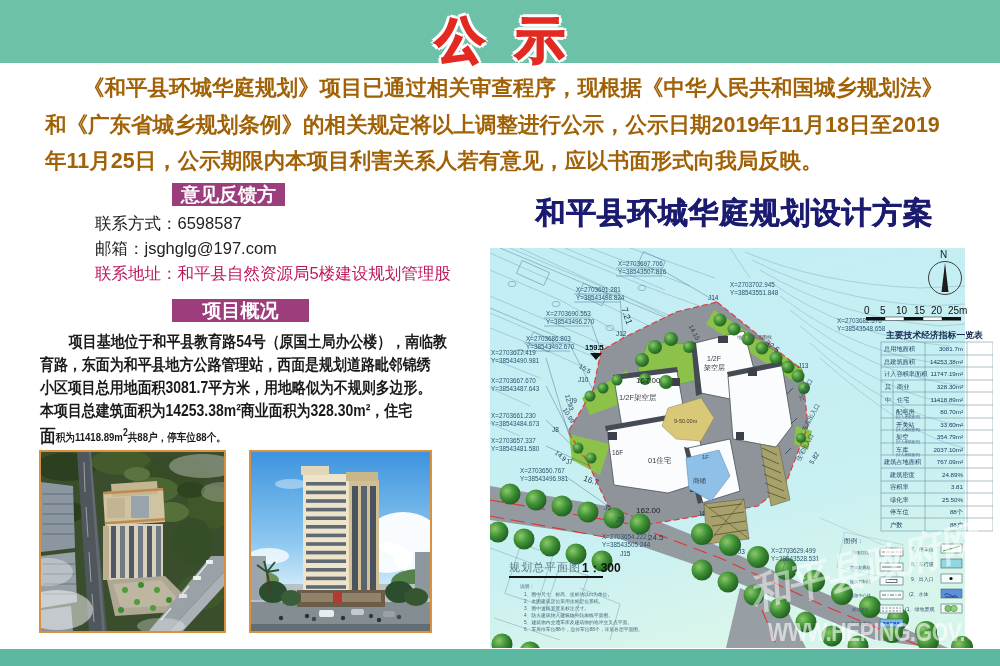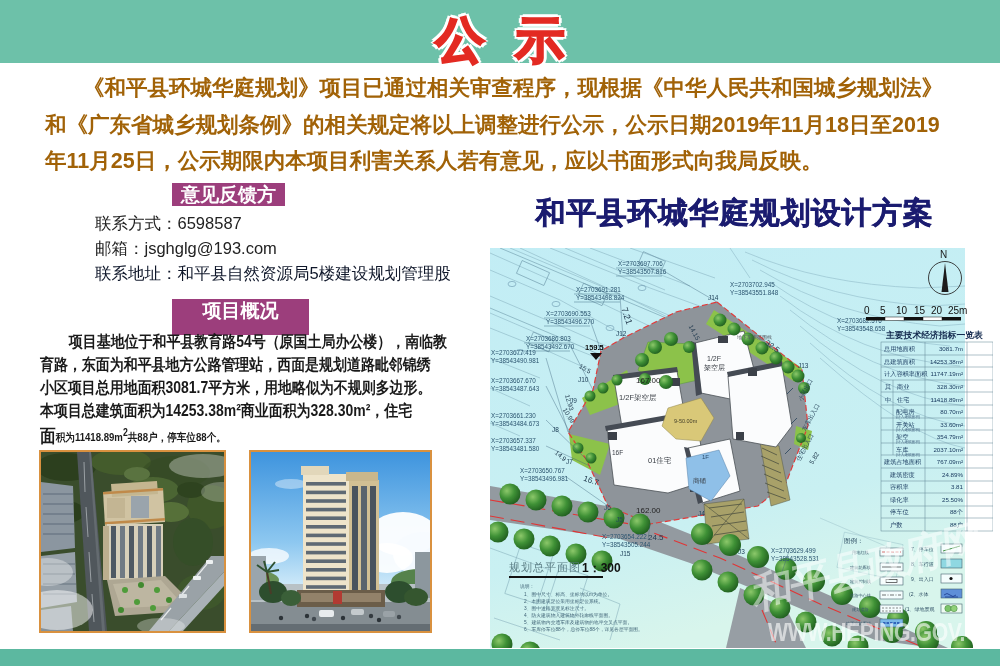--- a/index.html
+++ b/index.html
@@ -19,25 +19,25 @@
 <div class="abs" style="left:45px;top:70px;width:920px;font-size:21.5px;font-weight:bold;color:#a16207;line-height:36.5px;white-space:nowrap;">
 <span style="margin-left:38px;"></span>《和平县环城华庭规划》项目已通过相关审查程序，现根据《中华人民共和国城乡规划法》<br>
 和《广东省城乡规划条例》的相关规定将以上调整进行公示，公示日期2019年11月18日至2019<br>
 年11月25日，公示期限内本项目利害关系人若有意见，应以书面形式向我局反映。
 </div>
 
 <div class="abs" style="left:172px;top:183px;width:113px;height:23px;background:#9c3e7c;color:#fff;font-size:19px;font-weight:bold;text-align:center;line-height:23px;">意见反馈方式</div>
 
 <div class="abs" style="left:95px;top:213px;font-size:16.5px;color:#222;">联系方式：6598587</div>
 
-<div class="abs" style="left:95px;top:238px;font-size:16.5px;color:#222;">邮箱：jsghglg@193.com</div>
-
-<div class="abs" style="left:95px;top:263px;font-size:16.5px;color:#0f172a;">联系地址：和平县自然资源局5楼建设规划管理股</div>
-
-<div class="abs" style="left:172px;top:299px;width:137px;height:36px;background:#9c3e7c;color:#fff;font-size:19px;font-weight:bold;text-align:center;line-height:23px;">项目概况</div>
+<div class="abs" style="left:95px;top:238px;font-size:16.5px;color:#222;">邮箱：jsghglg@197.com</div>
+
+<div class="abs" style="left:95px;top:263px;font-size:16.5px;color:#be185d;">联系地址：和平县自然资源局5楼建设规划管理股</div>
+
+<div class="abs" style="left:172px;top:299px;width:137px;height:23px;background:#9c3e7c;color:#fff;font-size:19px;font-weight:bold;text-align:center;line-height:23px;">项目概况</div>
 
 <div class="abs" style="left:40px;top:331px;width:480px;font-size:16px;font-weight:bold;color:#1a1a1a;line-height:22.9px;white-space:nowrap;transform:scaleX(0.872);transform-origin:0 0;">
 <span style="margin-left:33px;"></span>项目基地位于和平县教育路54号（原国土局办公楼），南临教<br>
 育路，东面为和平县地方公路管理站，西面是规划道路毗邻锦绣<br>
 小区项目总用地面积3081.7平方米，用地略似为不规则多边形。<br>
 本项目总建筑面积为14253.38m²商业面积为328.30m²，住宅<br>
 <span style="font-size:18px;">面</span><span style="font-size:11px;letter-spacing:0;">积为11418.89m<sup style="font-size:10px;">2</sup>共88户，停车位88个。</span>
 </div>
 
 <div class="abs" style="left:39px;top:450px;width:187px;height:183px;border:2px solid #d9913f;box-sizing:border-box;overflow:hidden;">

